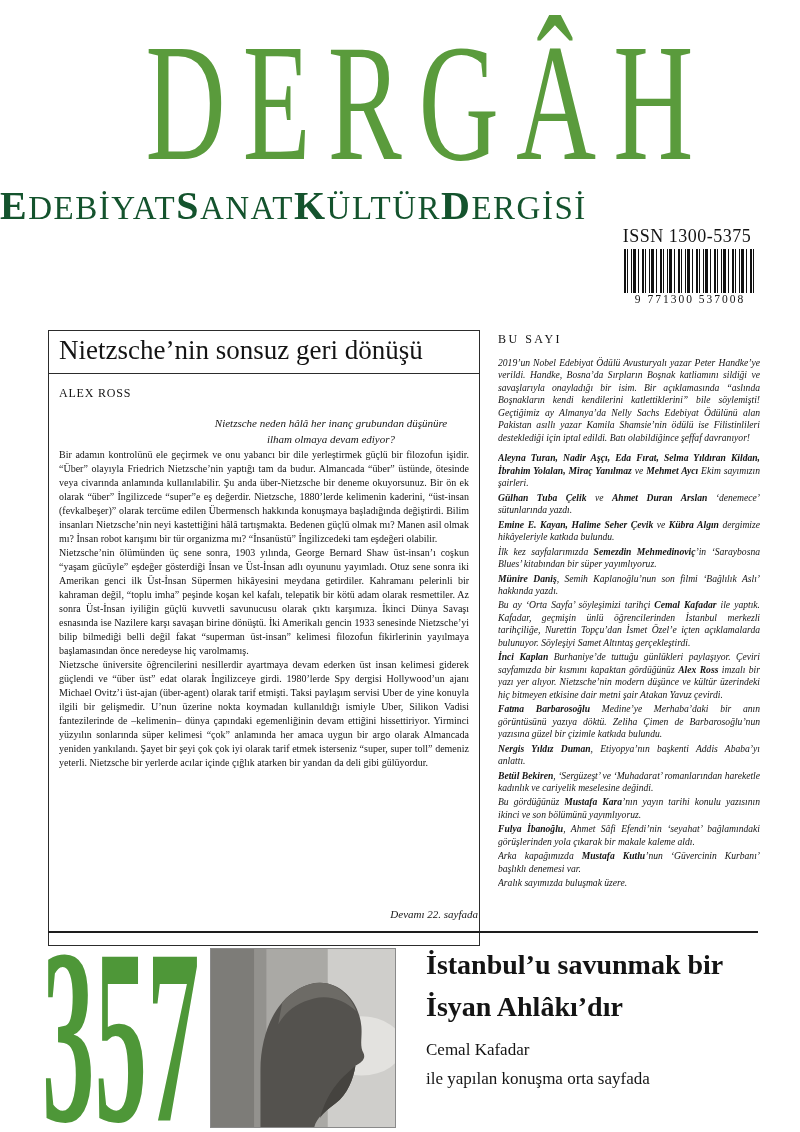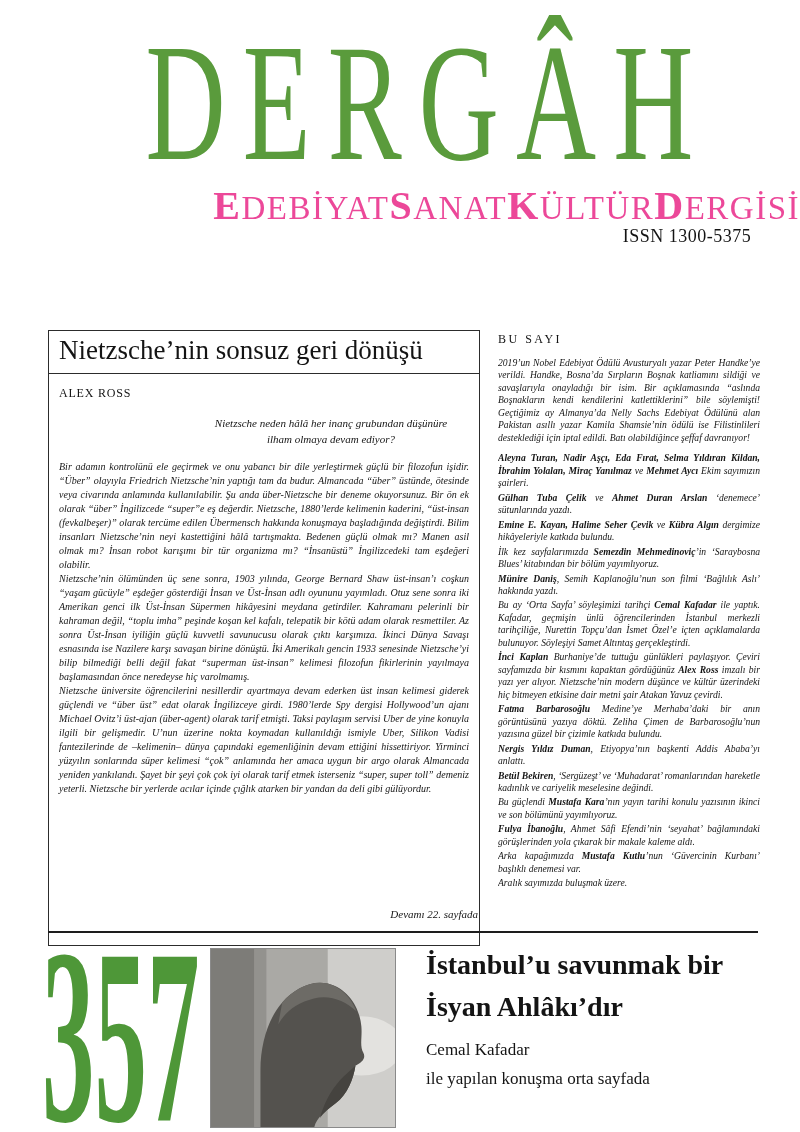--- a/index.html
+++ b/index.html
@@ -3,39 +3,39 @@
 <meta charset="utf-8">
 <style>
   html,body { margin:0; padding:0; background:#ffffff; }
   body { width:800px; height:1132px; font-family:"Liberation Serif", serif; color:#141414; }
   .page { position:relative; width:800px; height:1132px; background:#fff; overflow:hidden; }
 
   
   .logo-wrap { position:absolute; top:34px; left:0; width:100%; text-align:left; }
   .logo { display:inline-block; font-size:168px; line-height:0.82; letter-spacing:26px;
           transform:scaleX(0.66); transform-origin:center top; white-space:nowrap; }
-  .subtitle { position:absolute; top:186px; left:0; width:100%; text-align:right;
-              font-size:33px; letter-spacing:1.5px; color:#ec4899; white-space:nowrap; line-height:1; }
+  .subtitle { position:absolute; top:186px; left:0; width:100%; text-align:left;
+              font-size:33px; letter-spacing:1.5px; color:#14532d; white-space:nowrap; line-height:1; }
   .subtitle b { font-size:40px; }
 
   .issn-block { position:absolute; top:226px; left:616px; width:142px; text-align:center; }
   .issn { font-size:18px; letter-spacing:0.5px; }
   .barcode { margin-top:2px; height:52px; width:132px; margin-left:8px; position:relative;
     background:repeating-linear-gradient(90deg,#111 0 2px,#fff 2px 3px,#111 3px 4px,#fff 4px 7px,#111 7px 8px,#fff 8px 9px,#111 9px 12px,#fff 12px 14px,#111 14px 15px,#fff 15px 18px); }
   .barcode-digits { position:absolute; bottom:-4px; left:0; width:100%; background:#fff;
     font-size:11.5px; letter-spacing:2px; text-align:center; }
 
   
   .article-box { position:absolute; left:48px; top:330px; width:432px; height:616px;
                  border:1px solid #2c2c2c; box-sizing:border-box; overflow:hidden; background:#fff; }
   .headline { font-size:27px; padding:5px 10px 7px; border-bottom:1px solid #2c2c2c; line-height:1.1; }
   .byline { font-size:12px; letter-spacing:0.8px; margin:12px 10px 0; }
   .epigraph { font-style:italic; font-size:11px; line-height:1.5; width:252px;
               margin:14px 22px 0 auto; text-align:center; }
-  .article-body { margin-top:12px; padding:0 10px 10px;font-style:italic; }
+  .article-body { margin-top:0; padding:0 10px 10px; }
   .body-para { margin:0; font-size:10px; line-height:1.4; text-align:justify; }
   .continuation { position:absolute; left:48px; top:908px; width:430px; text-align:right;
                   font-style:italic; font-size:11px; }
   .section-rule { position:absolute; left:48px; top:931px; width:710px; border-top:2.5px solid #1d1d1d; }
 
   
   .sidebar { position:absolute; left:498px; top:330px; width:262px; height:600px; overflow:hidden; }
   .sidebar-header { font-size:12px; letter-spacing:2.5px; margin:2px 0 10px; }
   .sb-entry { margin:0 0 2px; font-size:9.6px; line-height:1.3; font-style:italic; text-align:justify; }
   .sb-entry:first-child { margin-bottom:8px; }
@@ -57,20 +57,23 @@
 
 <div class="page">
 
   <div class="logo-wrap">
     <span class="logo" style="color: rgb(90, 155, 60);">DERGÂH</span>
   </div>
   <div class="subtitle"><b>E</b><span>DEBİYAT</span><b>S</b><span>ANAT</span><b>K</b><span>ÜLTÜR</span><b>D</b><span>ERGİSİ</span></div>
 
   <div class="issn-block">
     <div class="issn">ISSN 1300-5375</div>
+    <div class="barcode">
+      <div class="barcode-digits">9 771300 537008</div>
+    </div>
   </div>
 
   <div class="article-box">
     <div class="headline">Nietzsche’nin sonsuz geri dönüşü</div>
     <div class="byline">ALEX ROSS</div>
     <div class="epigraph">Nietzsche neden hâlâ her inanç grubundan düşünüre ilham olmaya devam ediyor?</div>
     <div class="article-body">
         <p class="body-para">Bir adamın kontrolünü ele geçirmek ve onu yabancı bir dile yerleştirmek güçlü bir filozofun işidir. “Über” olayıyla Friedrich Nietzsche’nin yaptığı tam da budur. Almancada “über” üstünde, ötesinde veya civarında anlamında kullanılabilir. Şu anda über-Nietzsche bir deneme okuyorsunuz. Bir ön ek olarak “über” İngilizcede “super”e eş değerdir. Nietzsche, 1880’lerde kelimenin kaderini, “üst-insan (fevkalbeşer)” olarak tercüme edilen Übermensch hakkında konuşmaya başladığında değiştirdi. Bilim insanları Nietzsche’nin neyi kastettiğini hâlâ tartışmakta. Bedenen güçlü olmak mı? Manen asil olmak mı? İnsan robot karışımı bir tür organizma mı? “İnsanüstü” İngilizcedeki tam eşdeğeri olabilir.</p>
         <p class="body-para">Nietzsche’nin ölümünden üç sene sonra, 1903 yılında, George Bernard Shaw üst-insan’ı coşkun “yaşam gücüyle” eşdeğer gösterdiği İnsan ve Üst-İnsan adlı oyununu yayımladı. Otuz sene sonra iki Amerikan genci ilk Üst-İnsan Süpermen hikâyesini meydana getirdiler. Kahramanı pelerinli bir kahraman değil, “toplu imha” peşinde koşan kel kafalı, telepatik bir kötü adam olarak resmettiler. Az sonra Üst-İnsan iyiliğin güçlü kuvvetli savunucusu olarak çıktı karşımıza. İkinci Dünya Savaşı esnasında ise Nazilere karşı savaşan birine dönüştü. İki Amerikalı gencin 1933 senesinde Nietzsche’yi bilip bilmediği belli değil fakat “superman üst-insan” kelimesi filozofun fikirlerinin yayılmaya başlamasından önce neredeyse hiç varolmamış.</p>
         <p class="body-para">Nietzsche üniversite öğrencilerini nesillerdir ayartmaya devam ederken üst insan kelimesi giderek güçlendi ve “über üst” edat olarak İngilizceye girdi. 1980’lerde Spy dergisi Hollywood’un ajanı Michael Ovitz’i üst-ajan (über-agent) olarak tarif etmişti. Taksi paylaşım servisi Uber de yine konuyla ilgili bir gelişmedir. U’nun üzerine nokta koymadan kullanıldığı ismiyle Uber, Silikon Vadisi fantezilerinde de –kelimenin– dünya çapındaki egemenliğinin devam ettiğini hissettiriyor. Yirminci yüzyılın sonlarında süper kelimesi “çok” anlamında her amaca uygun bir argo olarak Almancada yeniden yankılandı. Şayet bir şeyi çok çok iyi olarak tarif etmek isterseniz “super, super toll” demeniz yeterli. Nietzsche bir yerlerde acılar içinde çığlık atarken bir yandan da deli gibi gülüyordur.</p>
@@ -79,28 +82,28 @@
   <div class="continuation">Devamı 22. sayfada</div>
   <div class="section-rule"></div>
 
   <div class="sidebar">
     <div class="sidebar-header">BU SAYI</div>
     <div>
         <p class="sb-entry"><span>2019’un Nobel Edebiyat Ödülü Avusturyalı yazar Peter Handke’ye verildi. Handke, Bosna’da Sırpların Boşnak katliamını sildiği ve savaşlarıyla onayladığı bir isim. Bir açıklamasında “aslında Boşnakların kendi kendilerini katlettiklerini” bile söylemişti! Geçtiğimiz ay Almanya’da Nelly Sachs Edebiyat Ödülünü alan Pakistan asıllı yazar Kamila Shamsie’nin ödülü ise Filistinlileri desteklediği için iptal edildi. Batı olabildiğince şeffaf davranıyor!</span></p>
         <p class="sb-entry"><b>Aleyna Turan, Nadir Aşçı, Eda Fırat, Selma Yıldıran Kildan, İbrahim Yolalan, Miraç Yanılmaz</b><span> ve </span><b>Mehmet Aycı</b><span> Ekim sayımızın şairleri.</span></p>
         <p class="sb-entry"><b>Gülhan Tuba Çelik</b><span> ve </span><b>Ahmet Duran Arslan</b><span> ‘denemece’ sütunlarında yazdı.</span></p>
         <p class="sb-entry"><b>Emine E. Kayan, Halime Seher Çevik</b><span> ve </span><b>Kübra Algın</b><span> dergimize hikâyeleriyle katkıda bulundu.</span></p>
-        <p class="sb-entry"><span>İlk kez sayfalarımızda </span><b>Semezdin Mehmedinoviç</b><span>’in ‘Saraybosna Blues’ kitabından bir bölüm yayımlıyoruz.</span></p>
+        <p class="sb-entry"><span>İlk kez sayfalarımızda </span><b>Semezdin Mehmedinoviç</b><span>’in ‘Saraybosna Blues’ kitabından bir süper yayımlıyoruz.</span></p>
         <p class="sb-entry"><b>Münire Daniş</b><span>, Semih Kaplanoğlu’nun son filmi ‘Bağlılık Aslı’ hakkında yazdı.</span></p>
         <p class="sb-entry"><span>Bu ay ‘Orta Sayfa’ söyleşimizi tarihçi </span><b>Cemal Kafadar</b><span> ile yaptık. Kafadar, geçmişin ünlü öğrencilerinden İstanbul merkezli tarihçiliğe, Nurettin Topçu’dan İsmet Özel’e içten açıklamalarda bulunuyor. Söyleşiyi Samet Altıntaş gerçekleştirdi.</span></p>
         <p class="sb-entry"><b>İnci Kaplan</b><span> Burhaniye’de tuttuğu günlükleri paylaşıyor. Çeviri sayfamızda bir kısmını kapaktan gördüğünüz </span><b>Alex Ross</b><span> imzalı bir yazı yer alıyor. Nietzsche’nin modern düşünce ve kültür üzerindeki hiç bitmeyen etkisine dair metni şair Atakan Yavuz çevirdi.</span></p>
         <p class="sb-entry"><b>Fatma Barbarosoğlu</b><span> Medine’ye Merhaba’daki bir anın görüntüsünü yazıya döktü. Zeliha Çimen de Barbarosoğlu’nun yazısına güzel bir çizimle katkıda bulundu.</span></p>
         <p class="sb-entry"><b>Nergis Yıldız Duman</b><span>, Etiyopya’nın başkenti Addis Ababa’yı anlattı.</span></p>
         <p class="sb-entry"><b>Betül Bekiren</b><span>, ‘Sergüzeşt’ ve ‘Muhadarat’ romanlarından hareketle kadınlık ve cariyelik meselesine değindi.</span></p>
-        <p class="sb-entry"><span>Bu güçlendi </span><b>Mustafa Kara</b><span>’nın yayın tarihi konulu yazısının ikinci ve son bölümünü yayımlıyoruz.</span></p>
+        <p class="sb-entry"><span>Bu gördüğünüz </span><b>Mustafa Kara</b><span>’nın yayın tarihi konulu yazısının ikinci ve son bölümünü yayımlıyoruz.</span></p>
         <p class="sb-entry"><b>Fulya İbanoğlu</b><span>, Ahmet Sâfi Efendi’nin ‘seyahat’ bağlamındaki görüşlerinden yola çıkarak bir makale kaleme aldı.</span></p>
         <p class="sb-entry"><span>Arka kapağımızda </span><b>Mustafa Kutlu</b><span>’nun ‘Güvercinin Kurbanı’ başlıklı denemesi var.</span></p>
         <p class="sb-entry"><span>Aralık sayımızda buluşmak üzere.</span></p>
       </div>
   </div>
 
   <div class="issue-wrap">
     <span class="issue-number" style="color: rgb(78, 151, 56);">357</span>
   </div>
 

